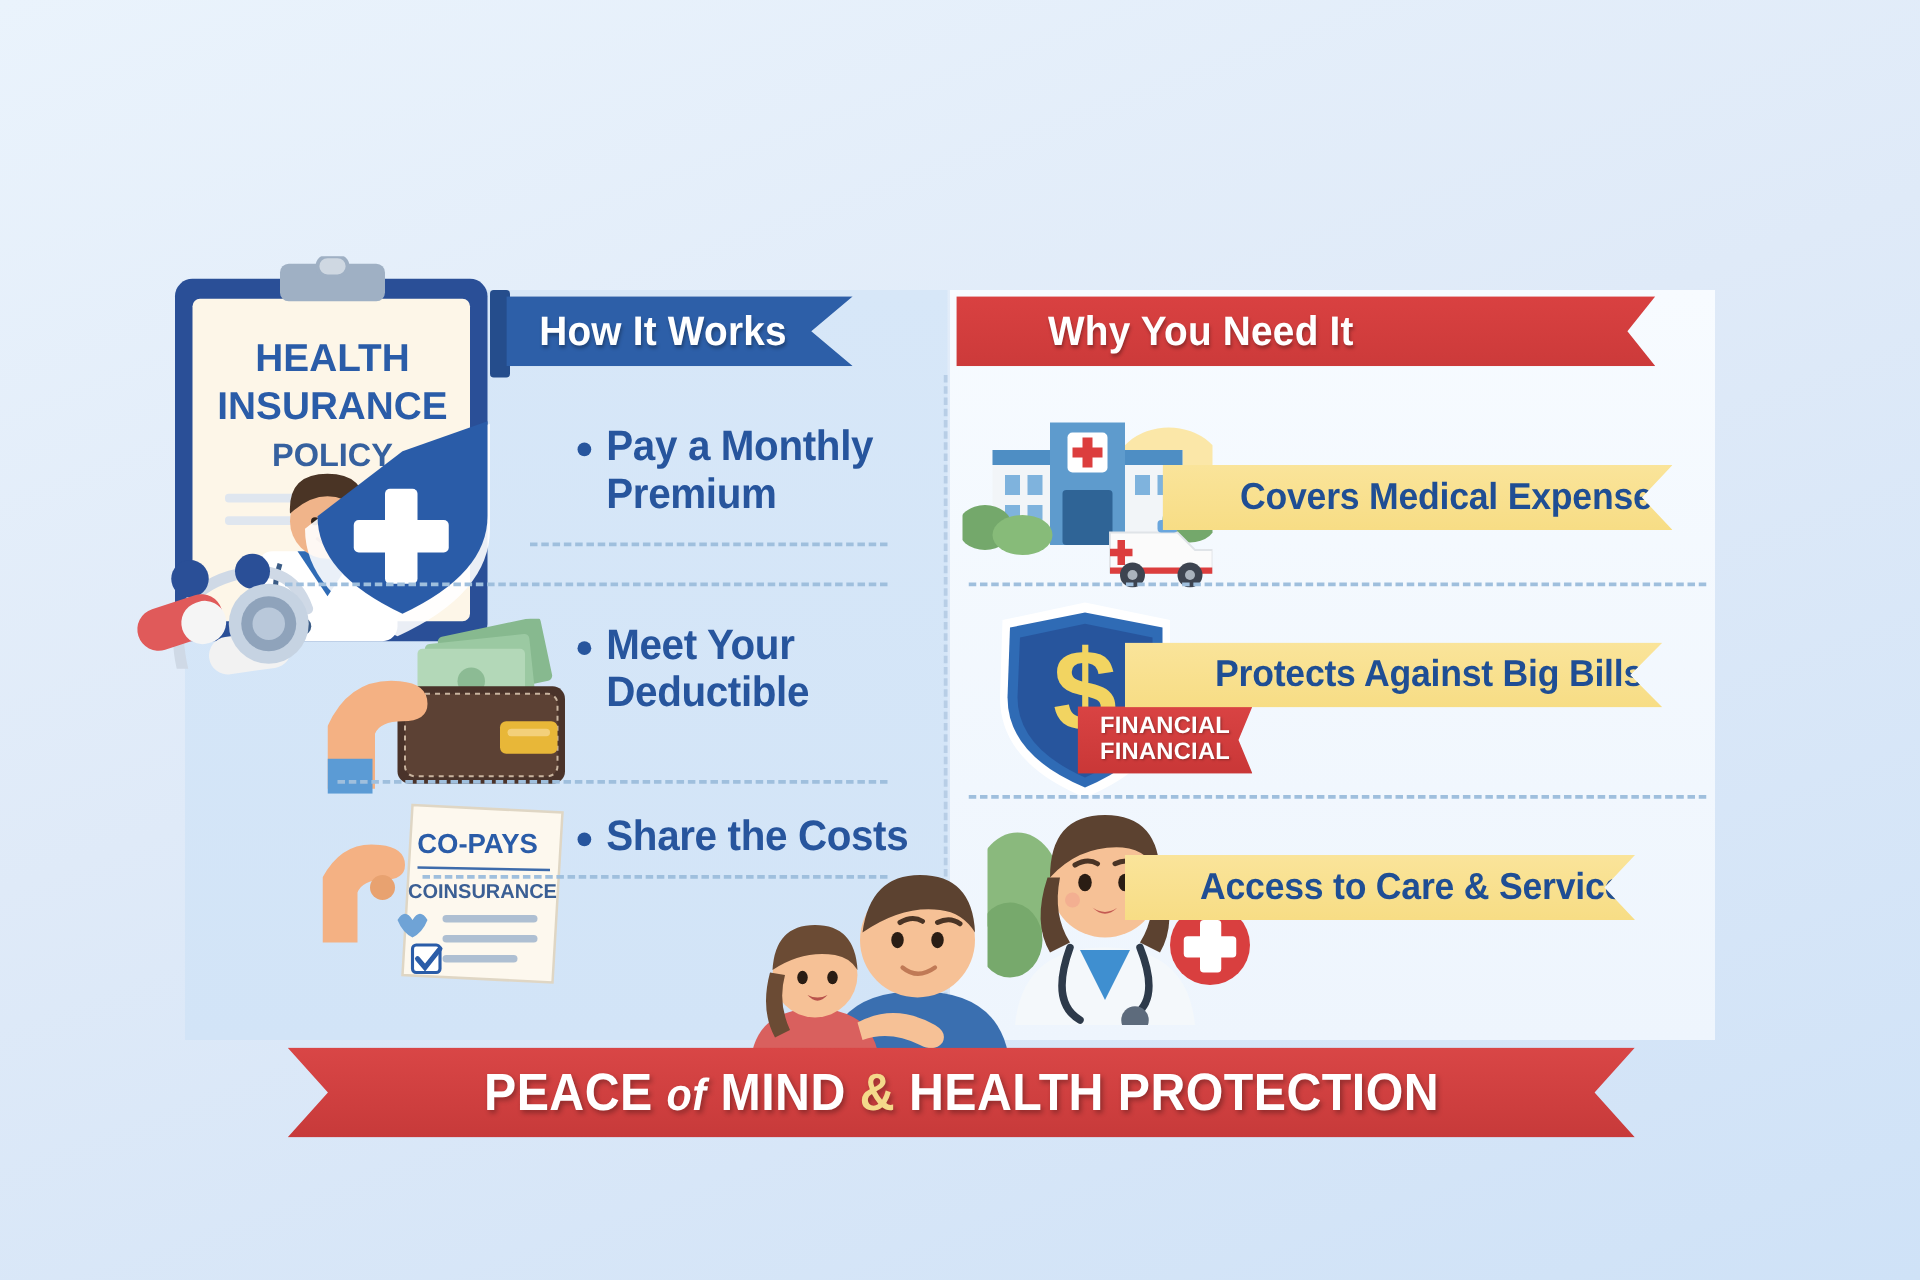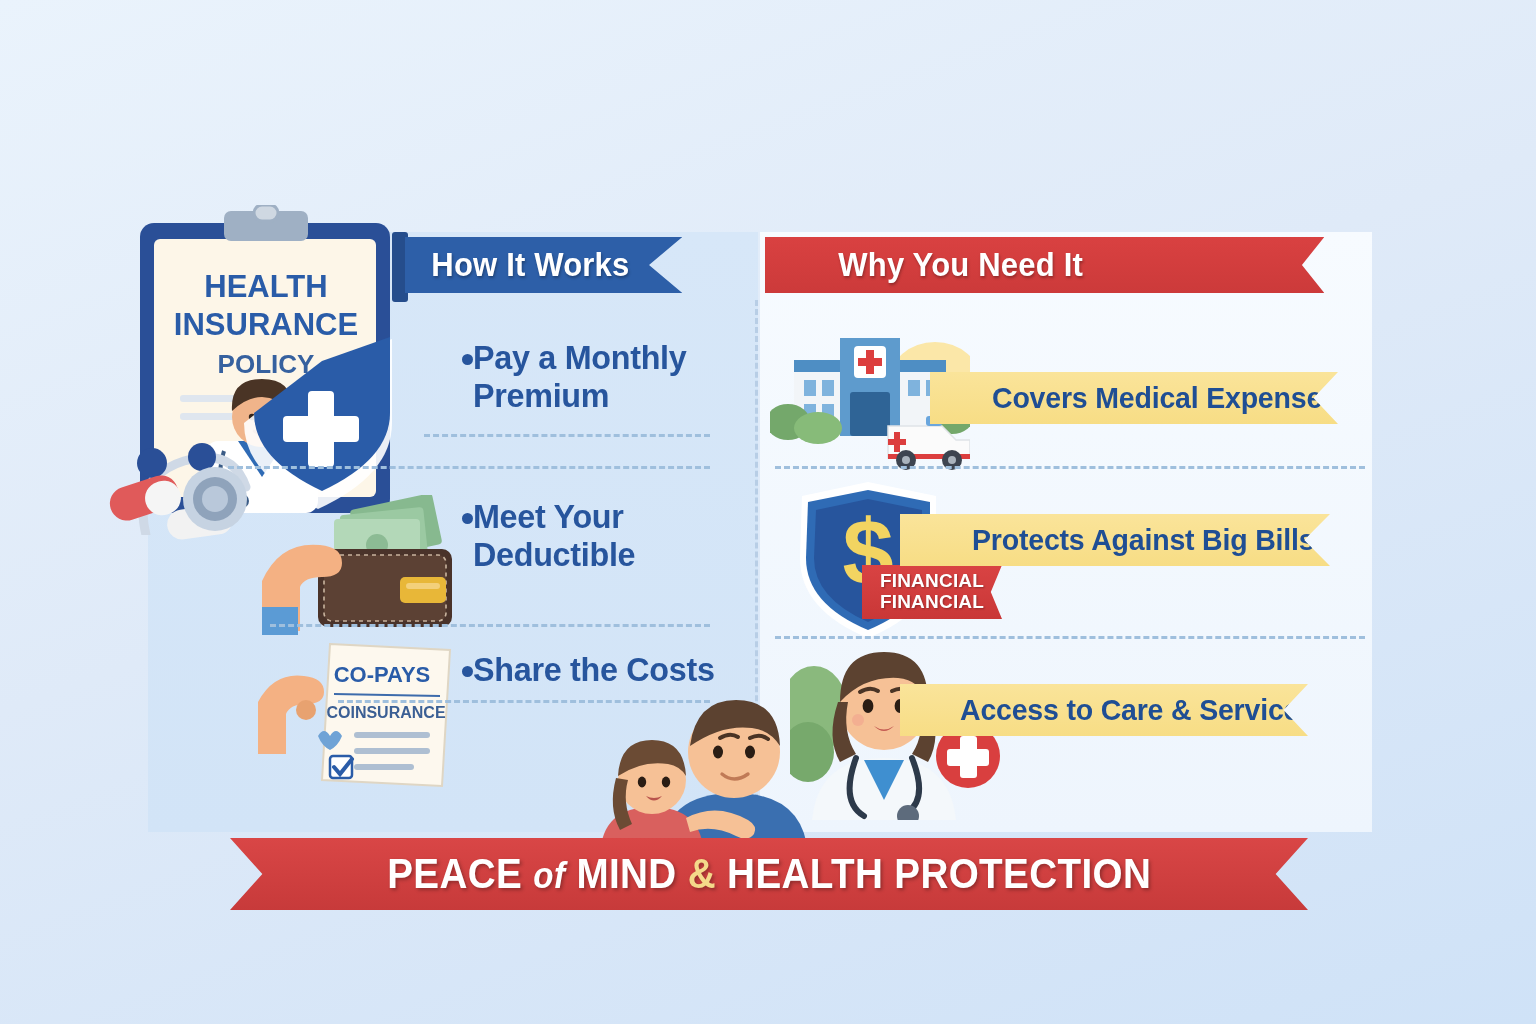--- a/index.html
+++ b/index.html
@@ -84,21 +84,21 @@
     box-shadow:0 3px 6px rgba(0,0,0,.18);
   }
 
   
   .left-item { position:absolute; }
   .left-text {
     font-size:34px; font-weight:bold; color:#27559d;
     line-height:1.12; letter-spacing:-.3px;
     transform:scaleX(.95); transform-origin:left center;
   }
-  .bullet-row { display:flex; align-items:flex-start; gap:0; }
+  .bullet-row { display:flex; align-items:flex-start; gap:12px; }
   .bullet-dot {
     width:11px; height:11px; border-radius:50%;
     background:#27559d; margin-top:16px; flex:none;
   }
   .dash-rule {
     position:absolute; height:0;
     border-top:3px dashed #9fbfdd;
   }
 
   

